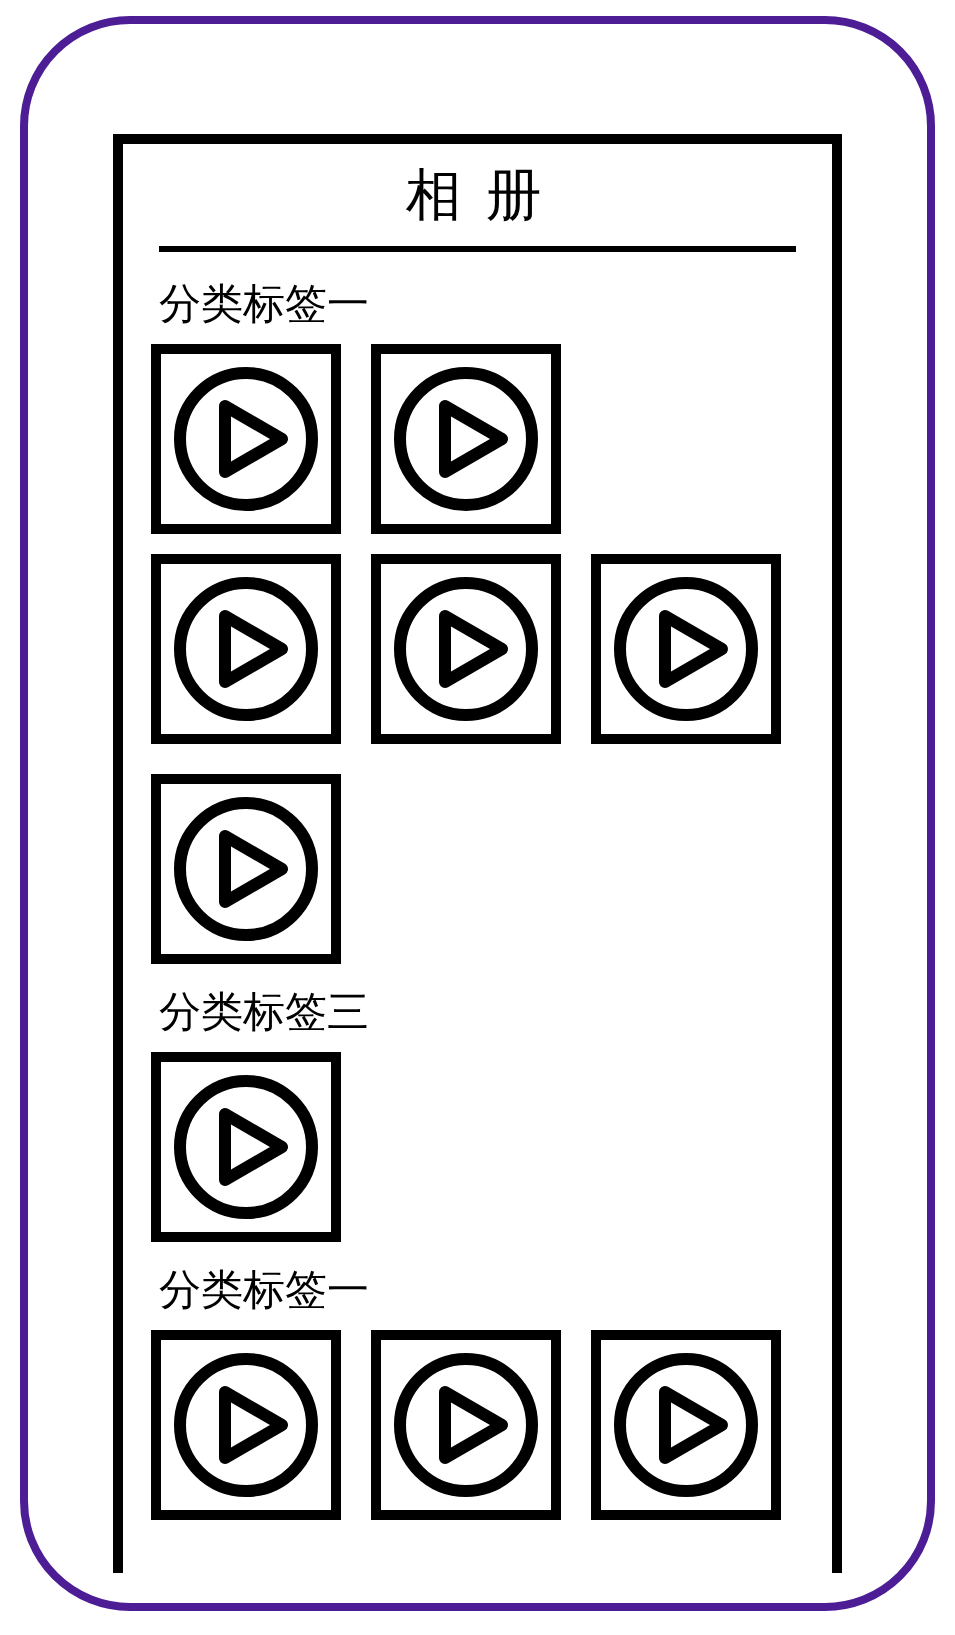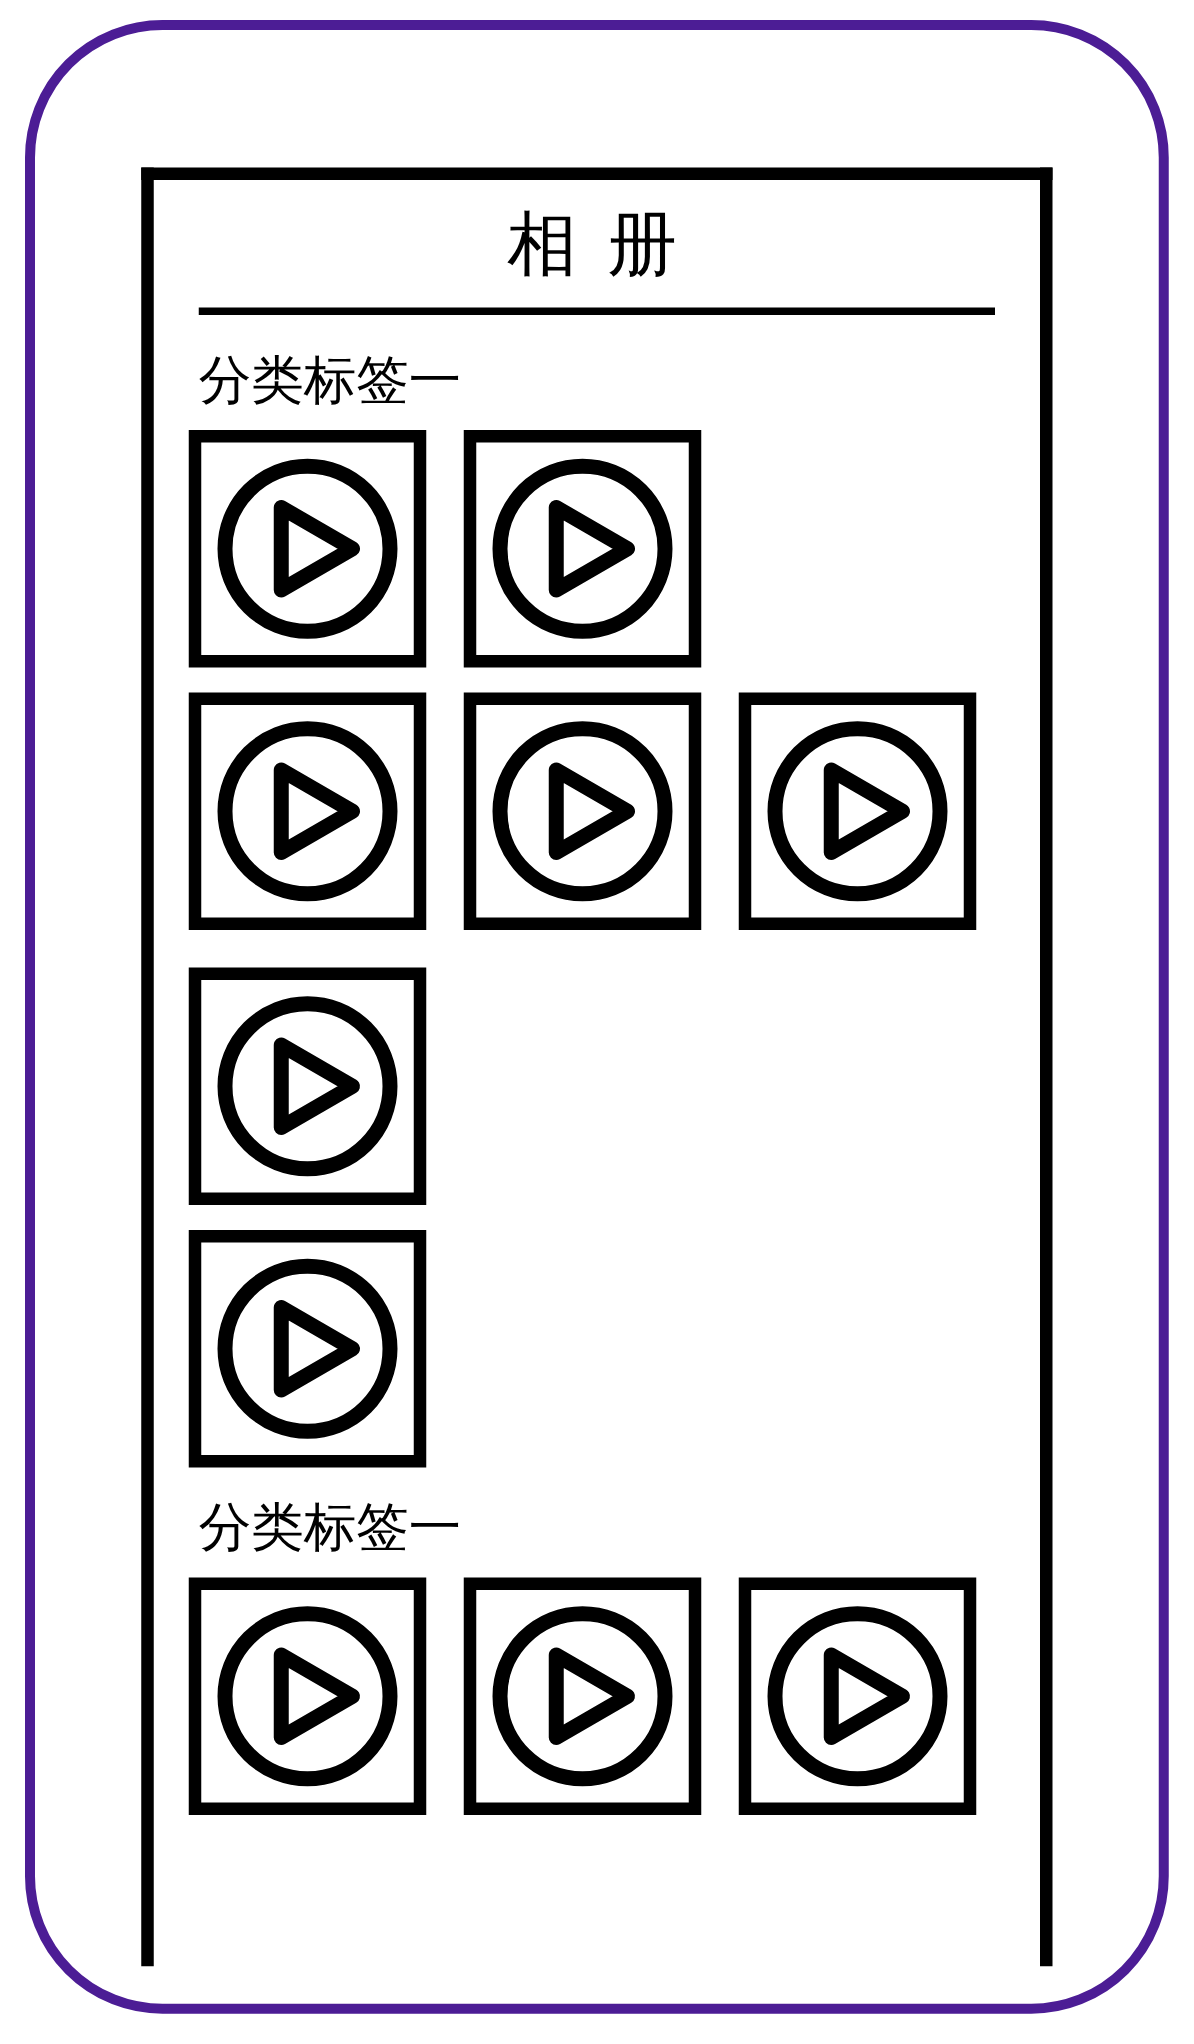--- a/index.html
+++ b/index.html
@@ -135,20 +135,21 @@
             <div class="thumb">
               <svg class="play-svg" width="150" height="150" viewBox="0 0 100 100">
                   <circle cx="50" cy="50" r="44" fill="none" stroke="#000" stroke-width="8"></circle>
                   <polygon points="36,28 36,72 74,50" fill="none" stroke="#000" stroke-width="8" stroke-linejoin="round"></polygon>
                 </svg>
             </div>
           </div>
         </div>
 
         <div class="category">
+          <div class="cat-label">分类标签三</div>
           <div class="thumbs">
             <div class="thumb">
               <svg class="play-svg" width="150" height="150" viewBox="0 0 100 100">
                   <circle cx="50" cy="50" r="44" fill="none" stroke="#000" stroke-width="8"></circle>
                   <polygon points="36,28 36,72 74,50" fill="none" stroke="#000" stroke-width="8" stroke-linejoin="round"></polygon>
                 </svg>
             </div>
           </div>
         </div>
 

